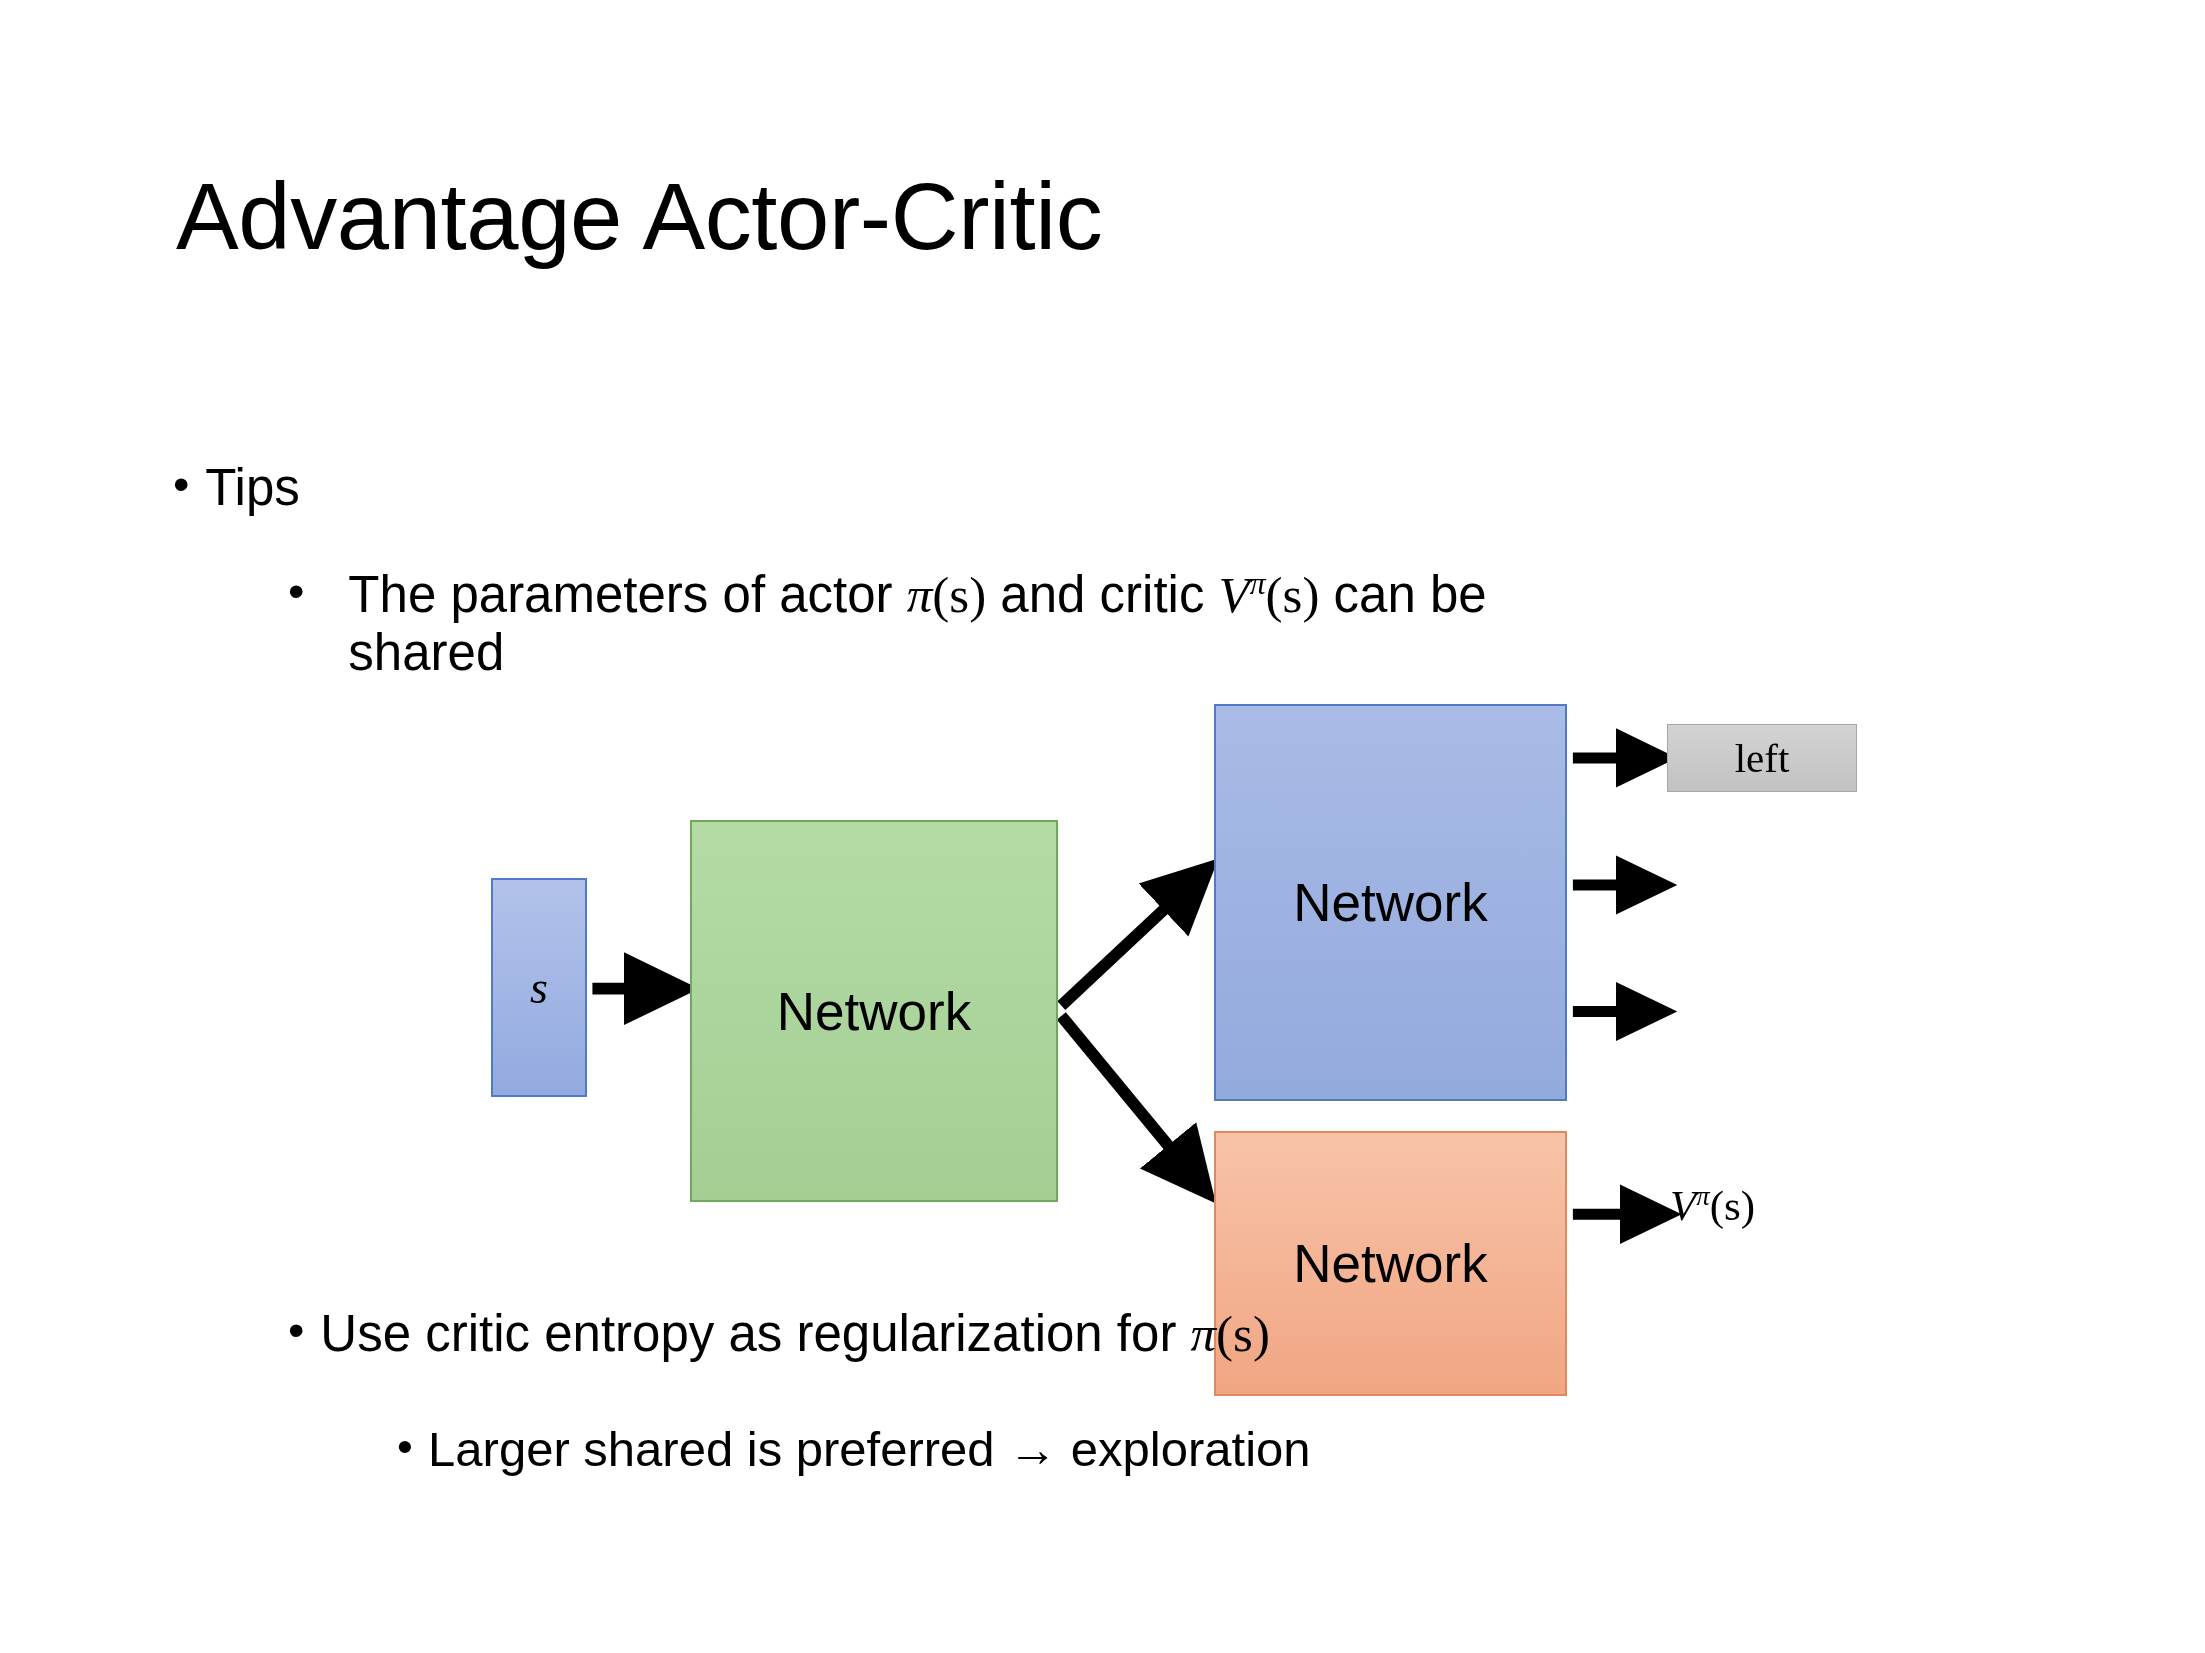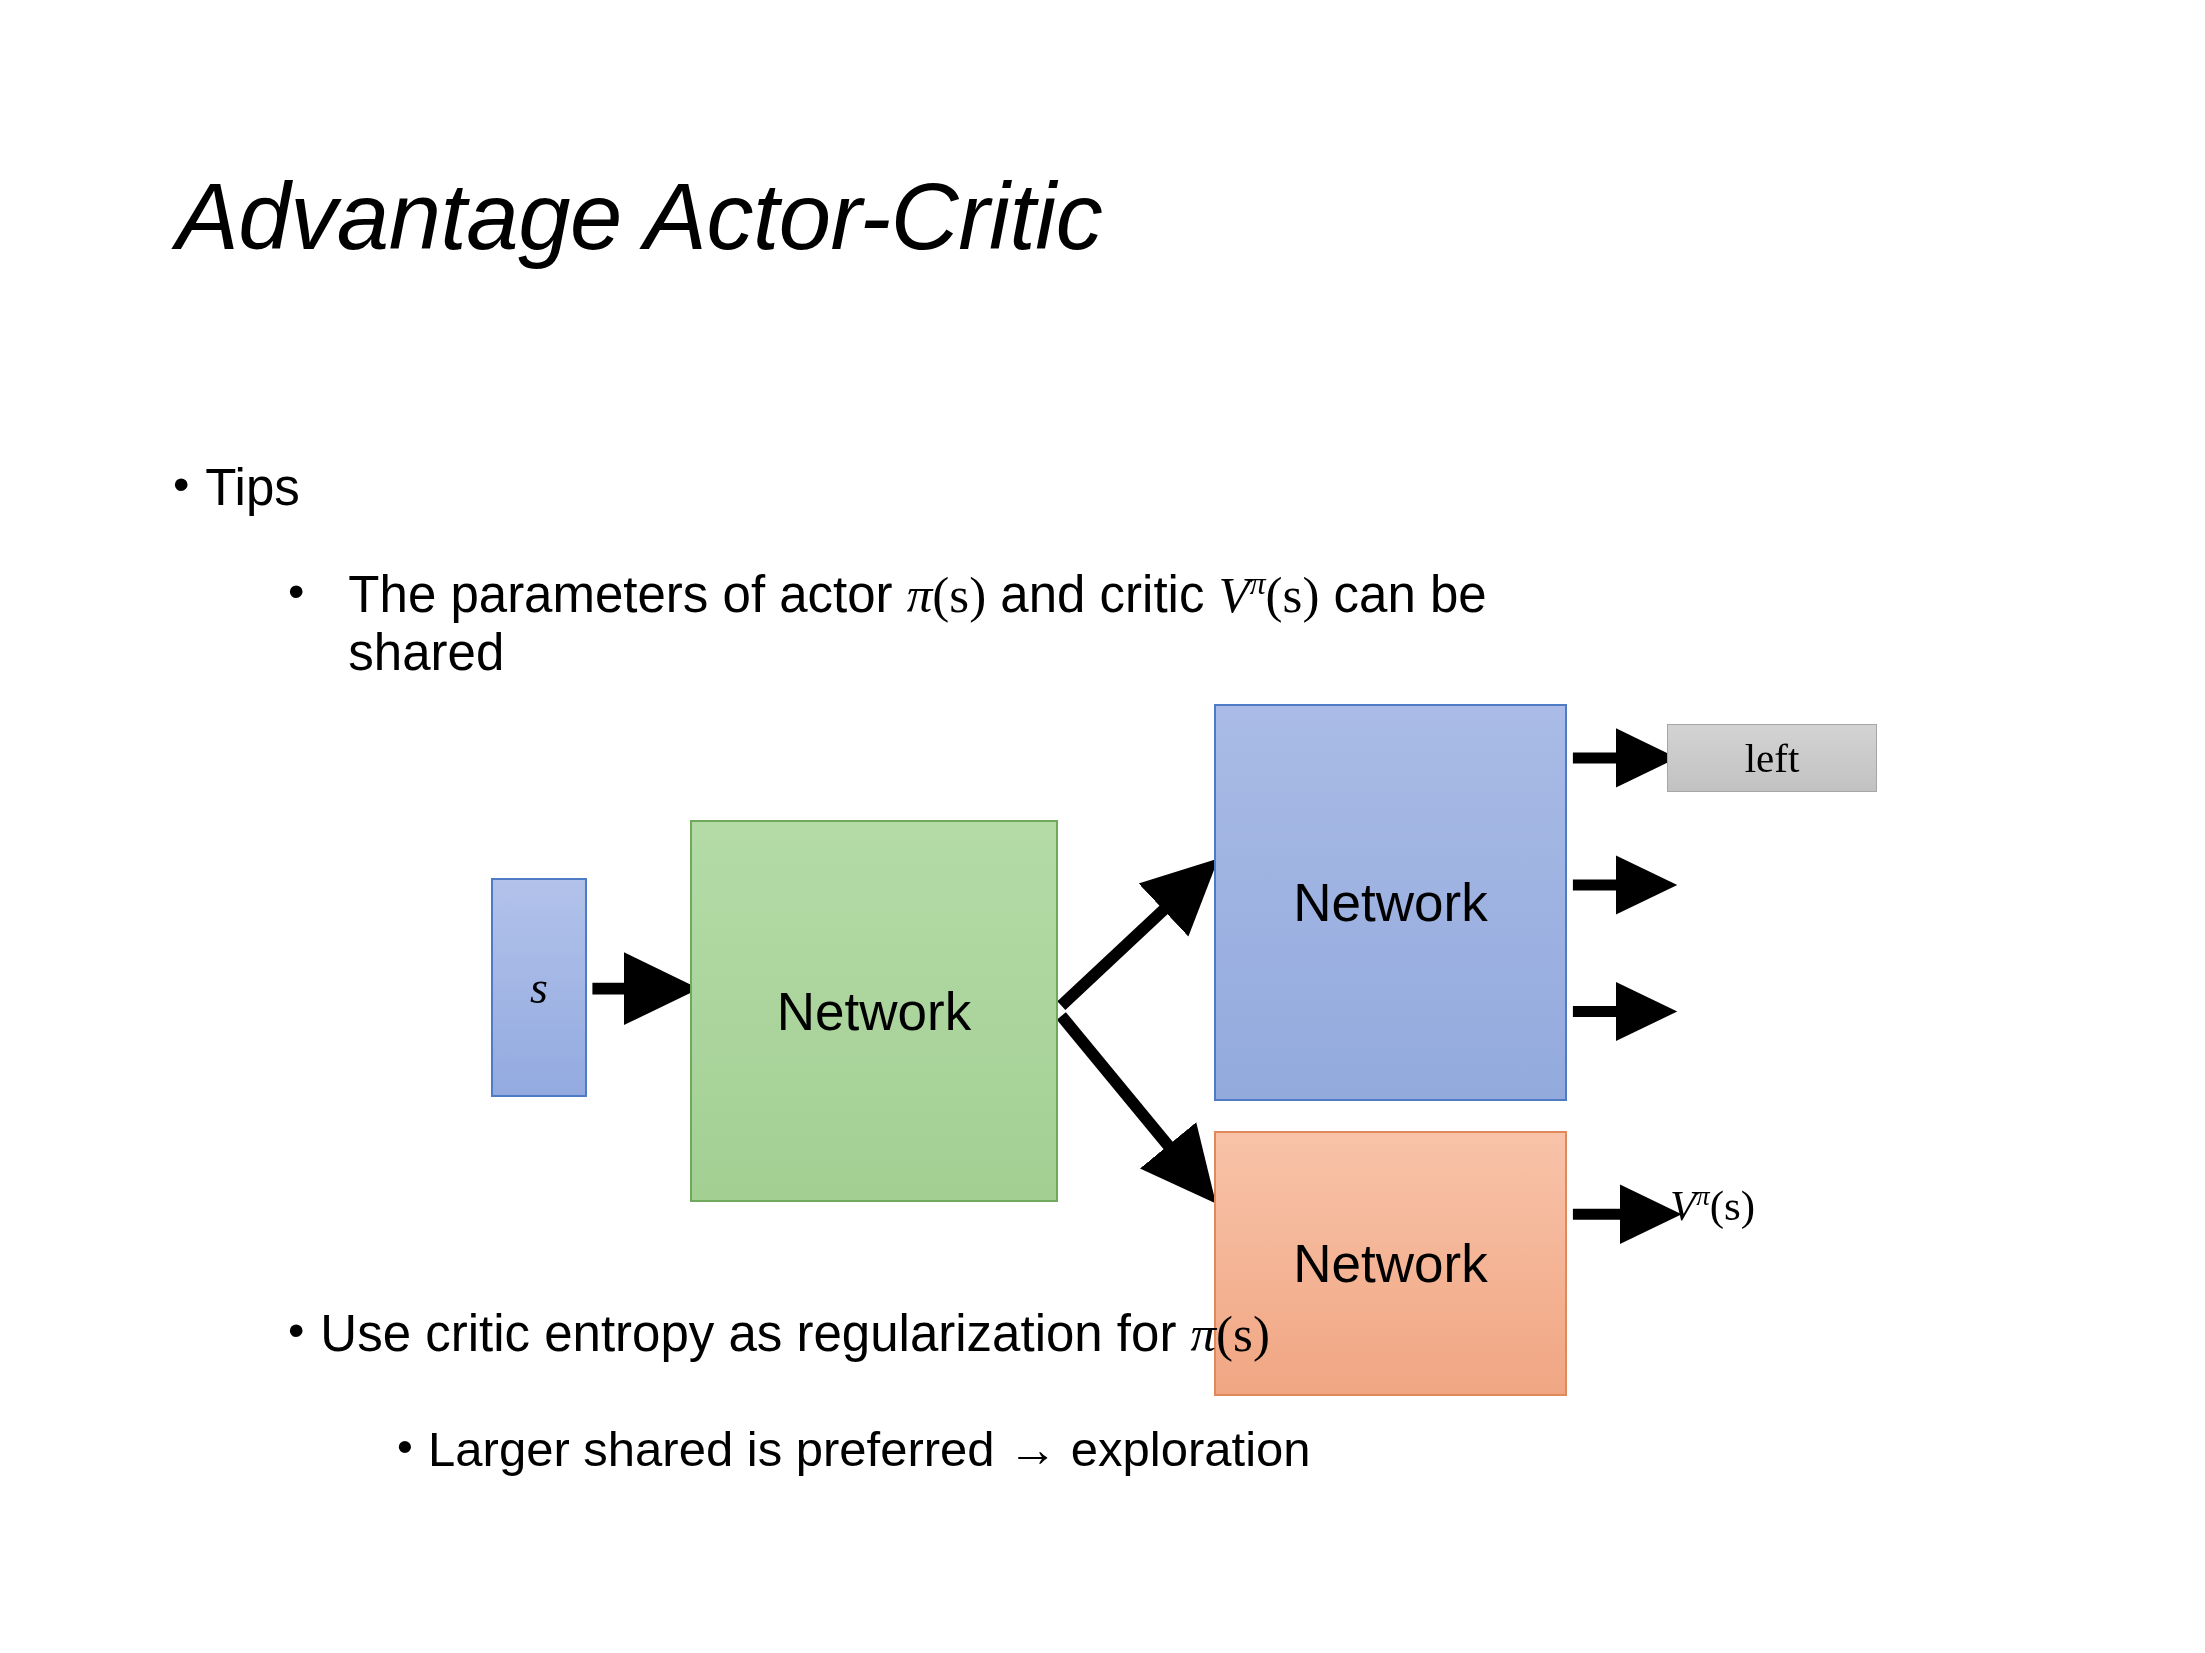--- a/index.html
+++ b/index.html
@@ -19,21 +19,20 @@
   
   #slide-title {
     position: absolute;
     left: 176px;
     top: 168px;
     font-size: 94px;
     line-height: 1.05;
     font-weight: 400;
     letter-spacing: -0.4px;
     white-space: nowrap;
-    font-style: italic;
   }
 
   
   .bullet-row {
     position: absolute;
     display: flex;
     align-items: flex-start;
     white-space: nowrap;
   }
   .bullet-dot {
@@ -123,21 +122,21 @@
     border: 2.2px solid #4f7bc4;
     font-size: 53px;
   }
   #node-critic {
     left: 1214px; top: 1131px; width: 353px;  height: 265px;
     background: linear-gradient(to bottom, #f8c3a8, #f0a683);
     border: 2.2px solid #e08a5c;
     font-size: 53px;
   }
   .out-box {
-    width: 210px; height: 68px;
+    width: 190px; height: 68px;
     background: linear-gradient(to bottom, #d3d3d3, #c2c2c2);
     border: 1.5px solid #a6a6a6;
     font-family: "Liberation Serif", serif;
     font-size: 41px;
   }
   #out-left  { left: 1667px; top: 724px; }
   #out-right { left: 1667px; top: 851px; }
   #out-fire  { left: 1667px; top: 978px; }
 
   #value-output {

